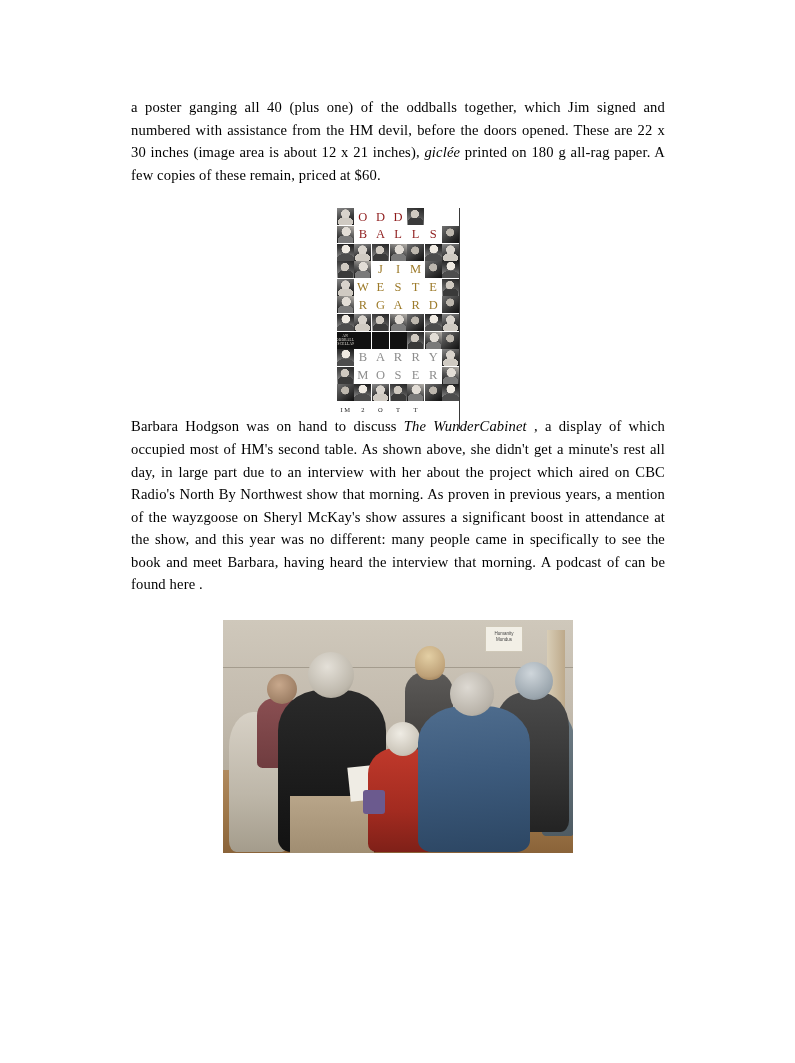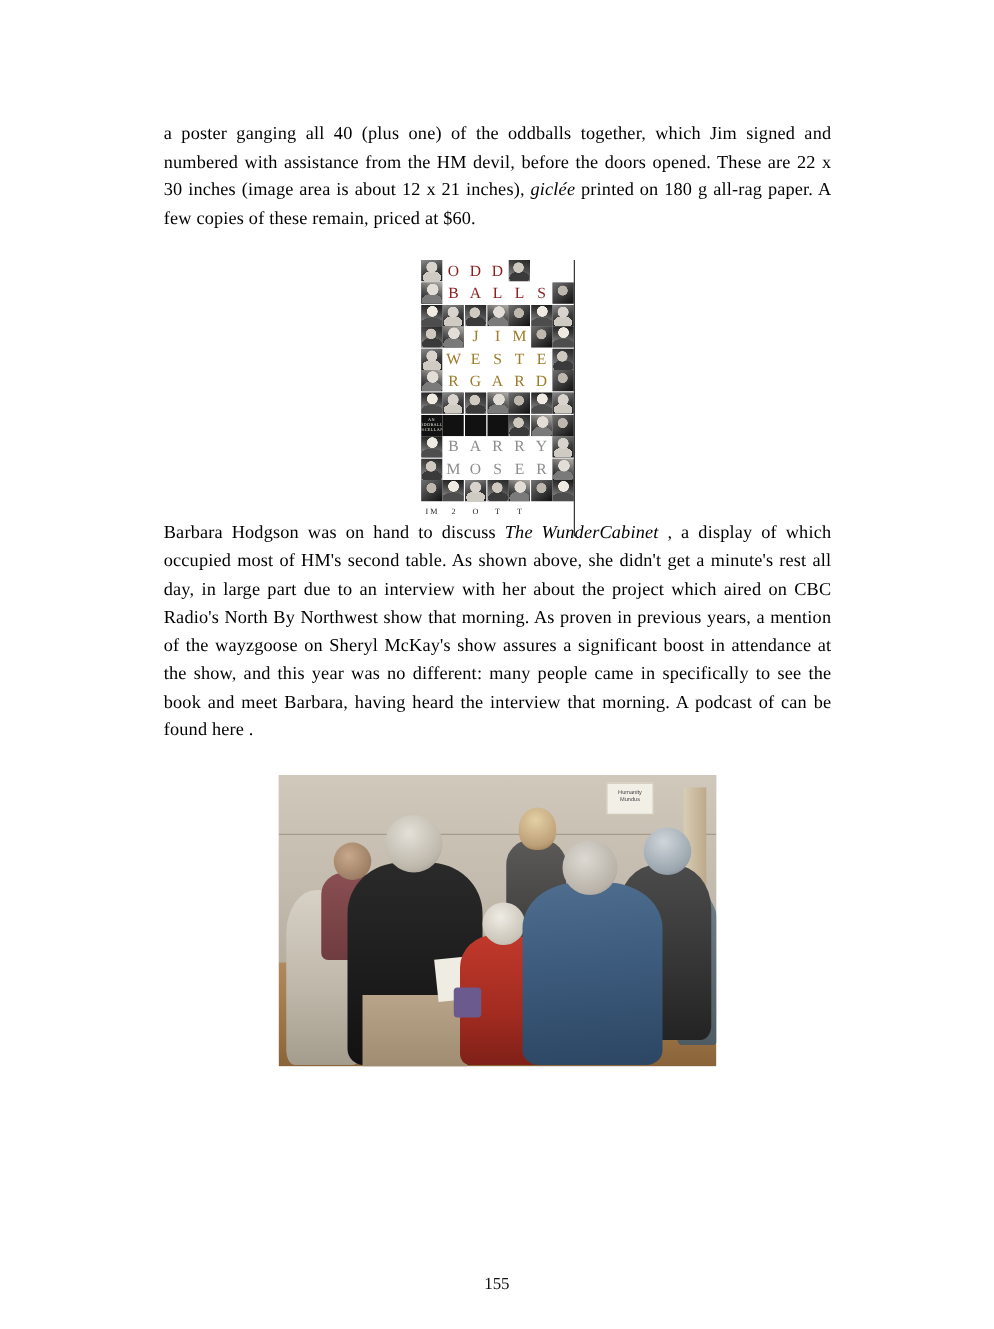--- a/index.html
+++ b/index.html
@@ -424,14 +424,13 @@
             <div class="head"></div>
           </div>
         <div class="person p-blue">
             <div class="head"></div>
           </div>
       </div>
     </div>
 
   </div>
 
-  <div class="page-number">155</div>
 </div>
 
 </body></html>

